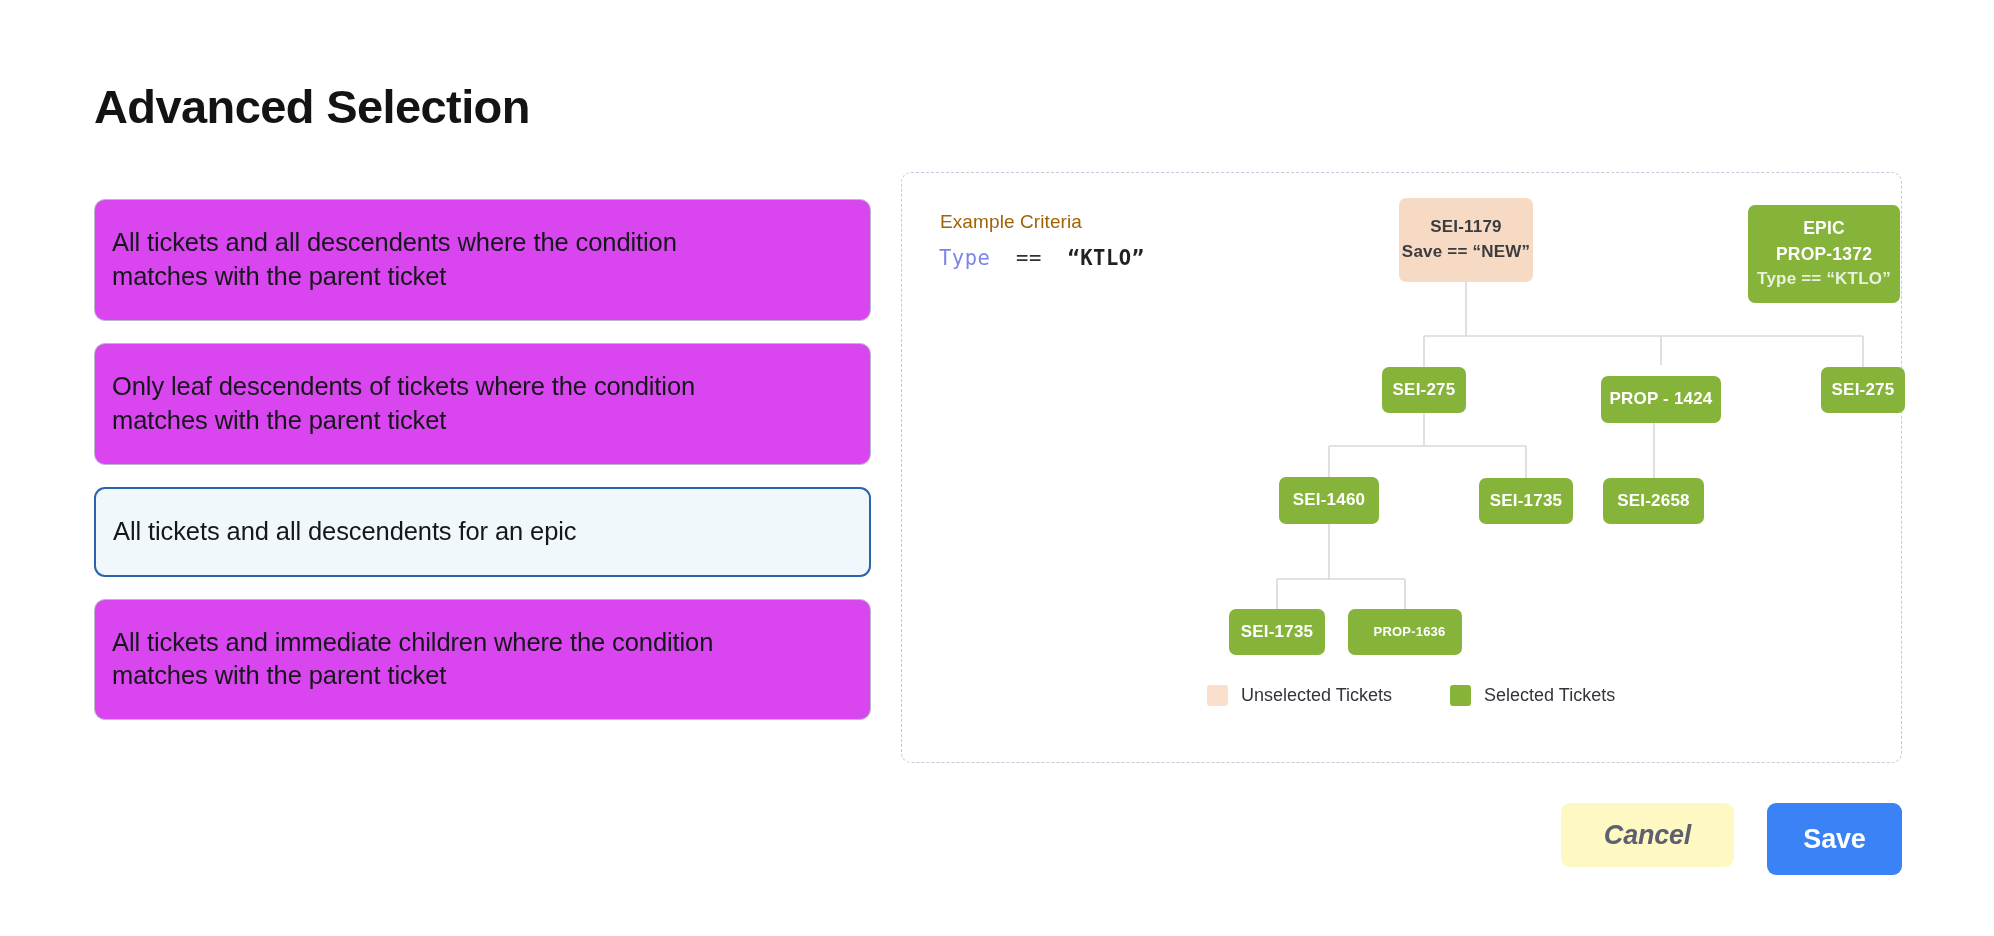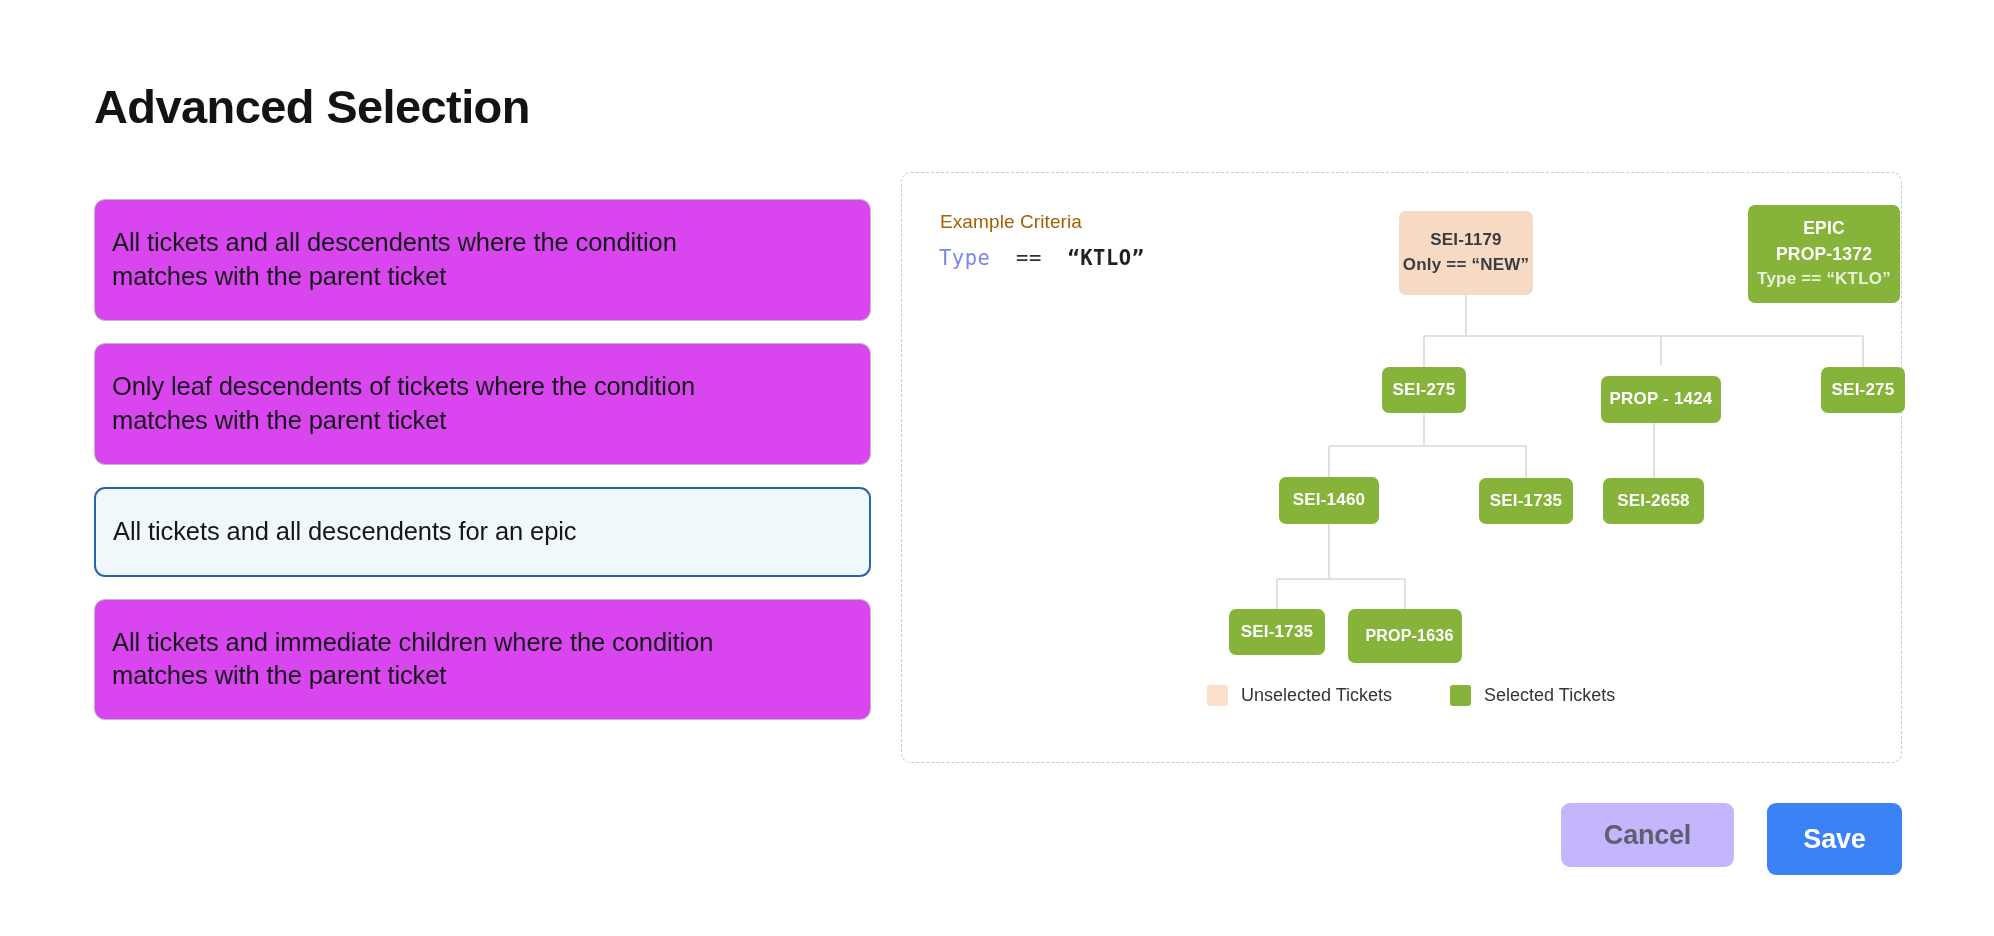--- a/index.html
+++ b/index.html
@@ -93,34 +93,34 @@
     color: #ffffff;
     font-weight: 700;
     letter-spacing: 0.2px;
     text-align: center;
     cursor: pointer;
   }
   .node.green { background: #86b43a; }
   .node.peach { background: #f7dac3; color: #3b3c40; }
   .node .n-line { display: block; line-height: 1.45; }
 
-  .node-sei1179 { left: 497px; top: 38px;  width: 134px; height: 84px; font-size: 17px; }
+  .node-sei1179 { left: 497px; top: 25px;  width: 134px; height: 84px; font-size: 17px; }
   .node-epic    { left: 846px; top: 32px;  width: 152px; height: 98px; font-size: 17.5px; }
   .node-epic .n-sub { font-weight: 700; opacity: 0.82; font-size: 17px; }
 
   .node-sei275a { left: 480px; top: 194px; width: 84px;  height: 46px; font-size: 17px; }
   .node-prop1424{ left: 699px; top: 192px; width: 120px; height: 47px; font-size: 17px; margin-top: 11px; }
   .node-sei275b { left: 919px; top: 194px; width: 84px;  height: 46px; font-size: 17px; }
 
   .node-sei1230 { left: 377px; top: 304px; width: 100px; height: 47px; font-size: 17px; }
   .node-sei1735a{ left: 577px; top: 305px; width: 94px;  height: 46px; font-size: 17px; }
   .node-sei2658 { left: 701px; top: 305px; width: 101px; height: 46px; font-size: 17px; }
 
   .node-sei1735b{ left: 327px; top: 436px; width: 96px;  height: 46px; font-size: 17px; }
-  .node-prop1636{ left: 446px; top: 436px; width: 114px; height: 54px; font-size: 16px; padding-left: 9px; }
+  .node-prop1636{ left: 446px; top: 436px; width: 114px; height: 46px; font-size: 13px; padding-left: 9px; }
 
   
   .legend {
     position: absolute;
     left: 305px; top: 512px;
     display: flex;
     align-items: flex-end;
     gap: 58px;
   }
   .legend-item { display: flex; align-items: center; gap: 13px; }
@@ -142,22 +142,23 @@
     border: none;
     border-radius: 9px;
     font-size: 27px;
     font-weight: 700;
     letter-spacing: -0.2px;
     cursor: pointer;
     font-family: "Liberation Sans", sans-serif;
   }
   .btn-cancel {
     width: 173px; height: 64px;
-    background: #c4b5fd;
+    background: #fef9c3;
     color: #5e6070;
+    font-style: italic;
   }
   .btn-save {
     width: 135px; height: 72px;
     background: #3b82f6;
     color: #ffffff;
   }
 </style>
 </head>
 <body>
 
@@ -216,21 +217,21 @@
 
         <path d="M427,351 L427,406"></path>
         <path d="M375,406 L503,406"></path>
         <path d="M375,406 L375,436"></path>
         <path d="M503,406 L503,436"></path>
       </g>
     </svg>
 
     <div class="node peach node-sei1179">
       <span class="n-line">SEI-1179</span>
-      <span class="n-line">Only == “NEW”</span>
+      <span class="n-line">Save == “NEW”</span>
     </div>
 
     <div class="node green node-epic">
       <span class="n-line">EPIC</span>
       <span class="n-line">PROP-1372</span>
       <span class="n-line n-sub">Type == “KTLO”</span>
     </div>
 
     <div class="node green node-sei275a">
       <span class="n-line">SEI-275</span>

